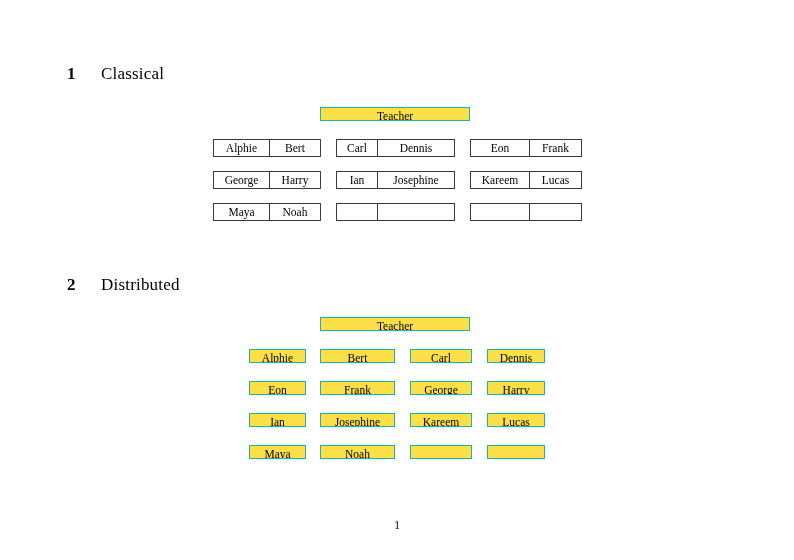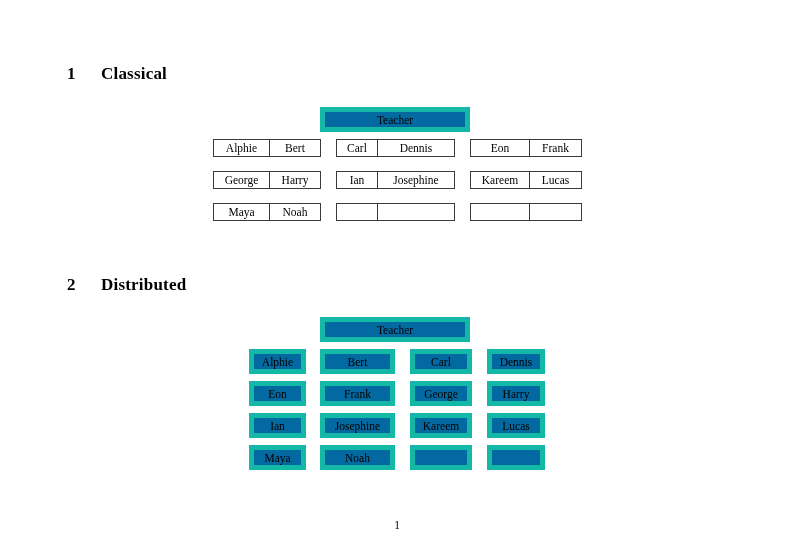--- a/index.html
+++ b/index.html
@@ -31,32 +31,32 @@
     white-space: nowrap;
     display: flex;
     align-items: baseline;
   }
   .section-heading .sec-num {
     display: inline-block;
     width: 34px;
     font-weight: bold;
   }
   .section-heading .sec-title {
-    font-weight: bold;
+    font-weight: normal;
   }
   #heading-classical   { top: 64px; }
   #heading-distributed { top: 275px; }
 
   
   .box {
     position: absolute;
     box-sizing: border-box;
-    border: 5px solid #14b8a6;
-    background: #0369a1;
-    height: 25px;
+    border: 1px solid #14b8a6;
+    background: #fde047;
+    height: 14px;
     line-height: 16px;
     font-size: 11.5px;
     text-align: center;
     white-space: nowrap;
     overflow: hidden;
   }
 
   
   .teacher-box {
     left: 320px;

